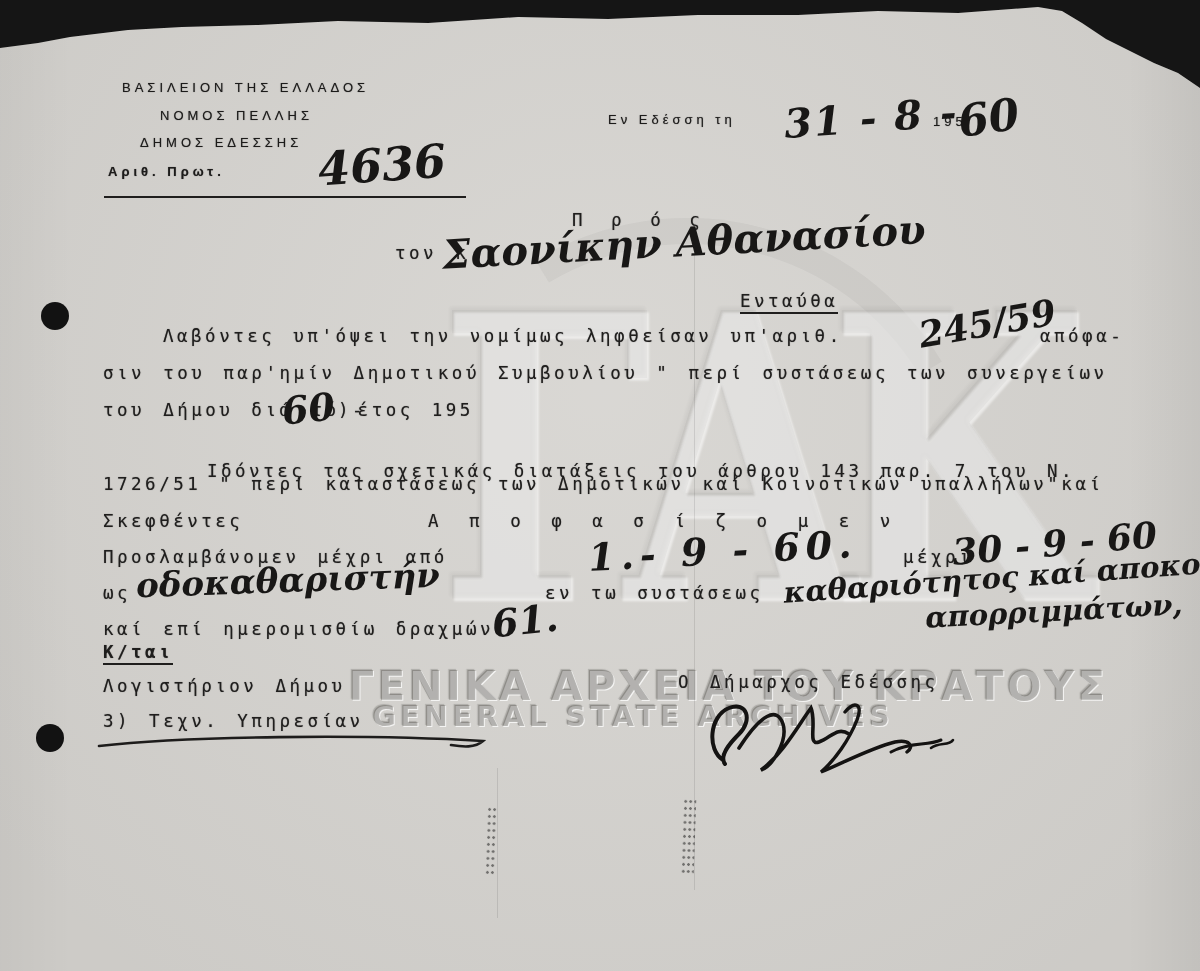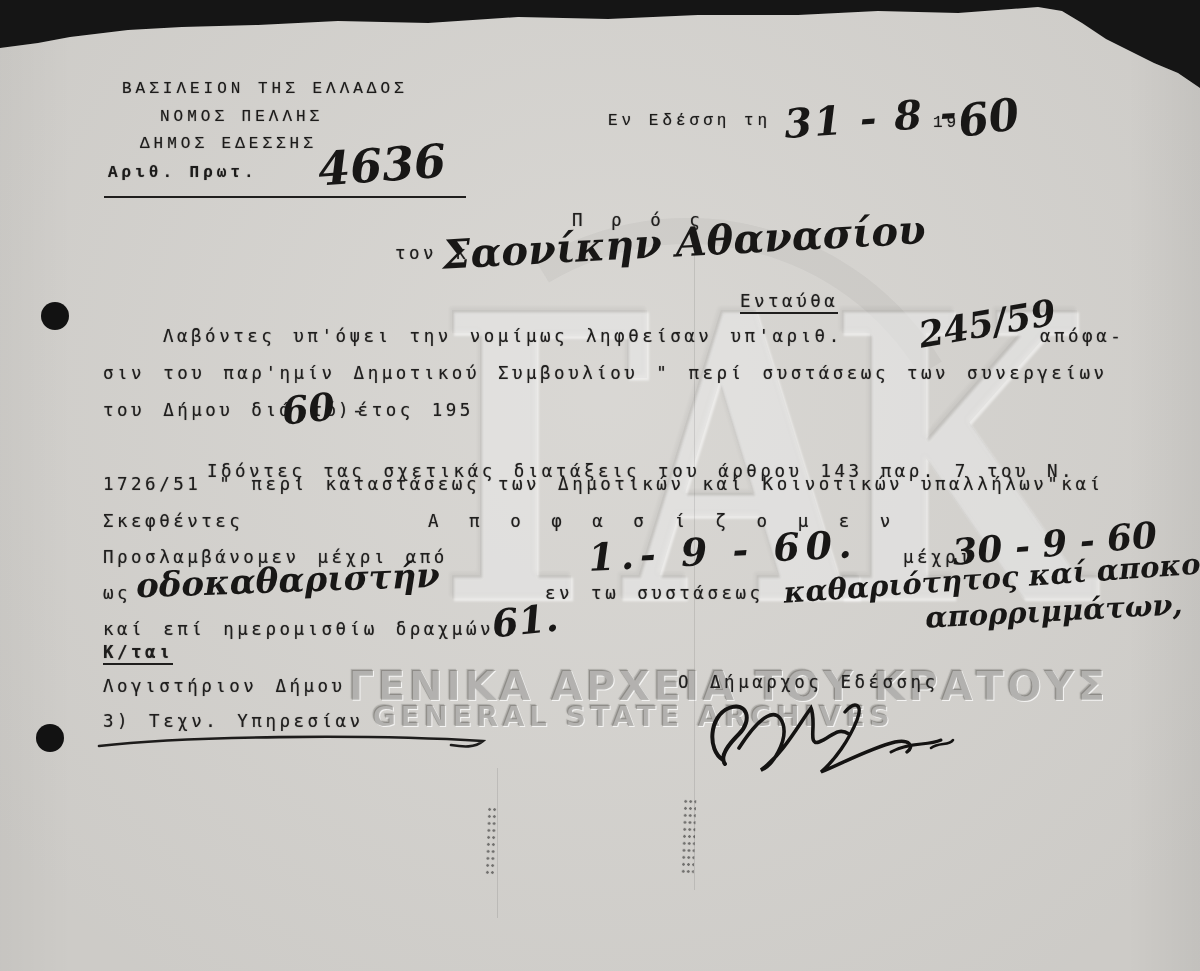--- a/index.html
+++ b/index.html
@@ -16,22 +16,22 @@
       linear-gradient(90deg, rgba(0,0,0,0.03), rgba(0,0,0,0) 6%, rgba(0,0,0,0) 94%, rgba(0,0,0,0.05));
     clip-path:polygon(0 48px,38px 43px,70px 37px,128px 30px,182px 27px,258px 25px,338px 21px,428px 23px,518px 17px,608px 19px,698px 15px,798px 15px,878px 11px,958px 13px,1038px 7px,1062px 11px,1082px 23px,1106px 39px,1130px 51px,1154px 63px,1178px 73px,1200px 88px,1200px 971px,0 971px);
   }
   .abs{position:absolute;}
   .typed{
     font-family:"DejaVu Sans Mono",monospace;
     color:#1f1e1d;font-size:17.5px;letter-spacing:3.5px;word-spacing:4px;
     white-space:nowrap;text-shadow:0 0 1px rgba(30,30,30,0.55);
   }
   .typed-head{
-    font-family:Liberation Mono, monospace;
-    color:#1c1b1a;font-size:16px;letter-spacing:4px;white-space:nowrap;
+    font-family:Liberation Sans, sans-serif;
+    color:#1c1b1a;font-size:13px;letter-spacing:4px;white-space:nowrap;
     text-shadow:0 0 1px rgba(30,30,30,0.6);
   }
   .hand{
     font-family:"DejaVu Serif",serif;font-style:italic;font-weight:bold;
     color:#181716;white-space:nowrap;
   }
   .u{border-bottom:2px solid #1f1e1d;padding-bottom:1px;}
   .wm-emboss{
     color:rgba(95,93,88,0.40);
     text-shadow:1px 1px 0 rgba(255,255,255,0.75), -1px -1px 1px rgba(60,58,54,0.25);

